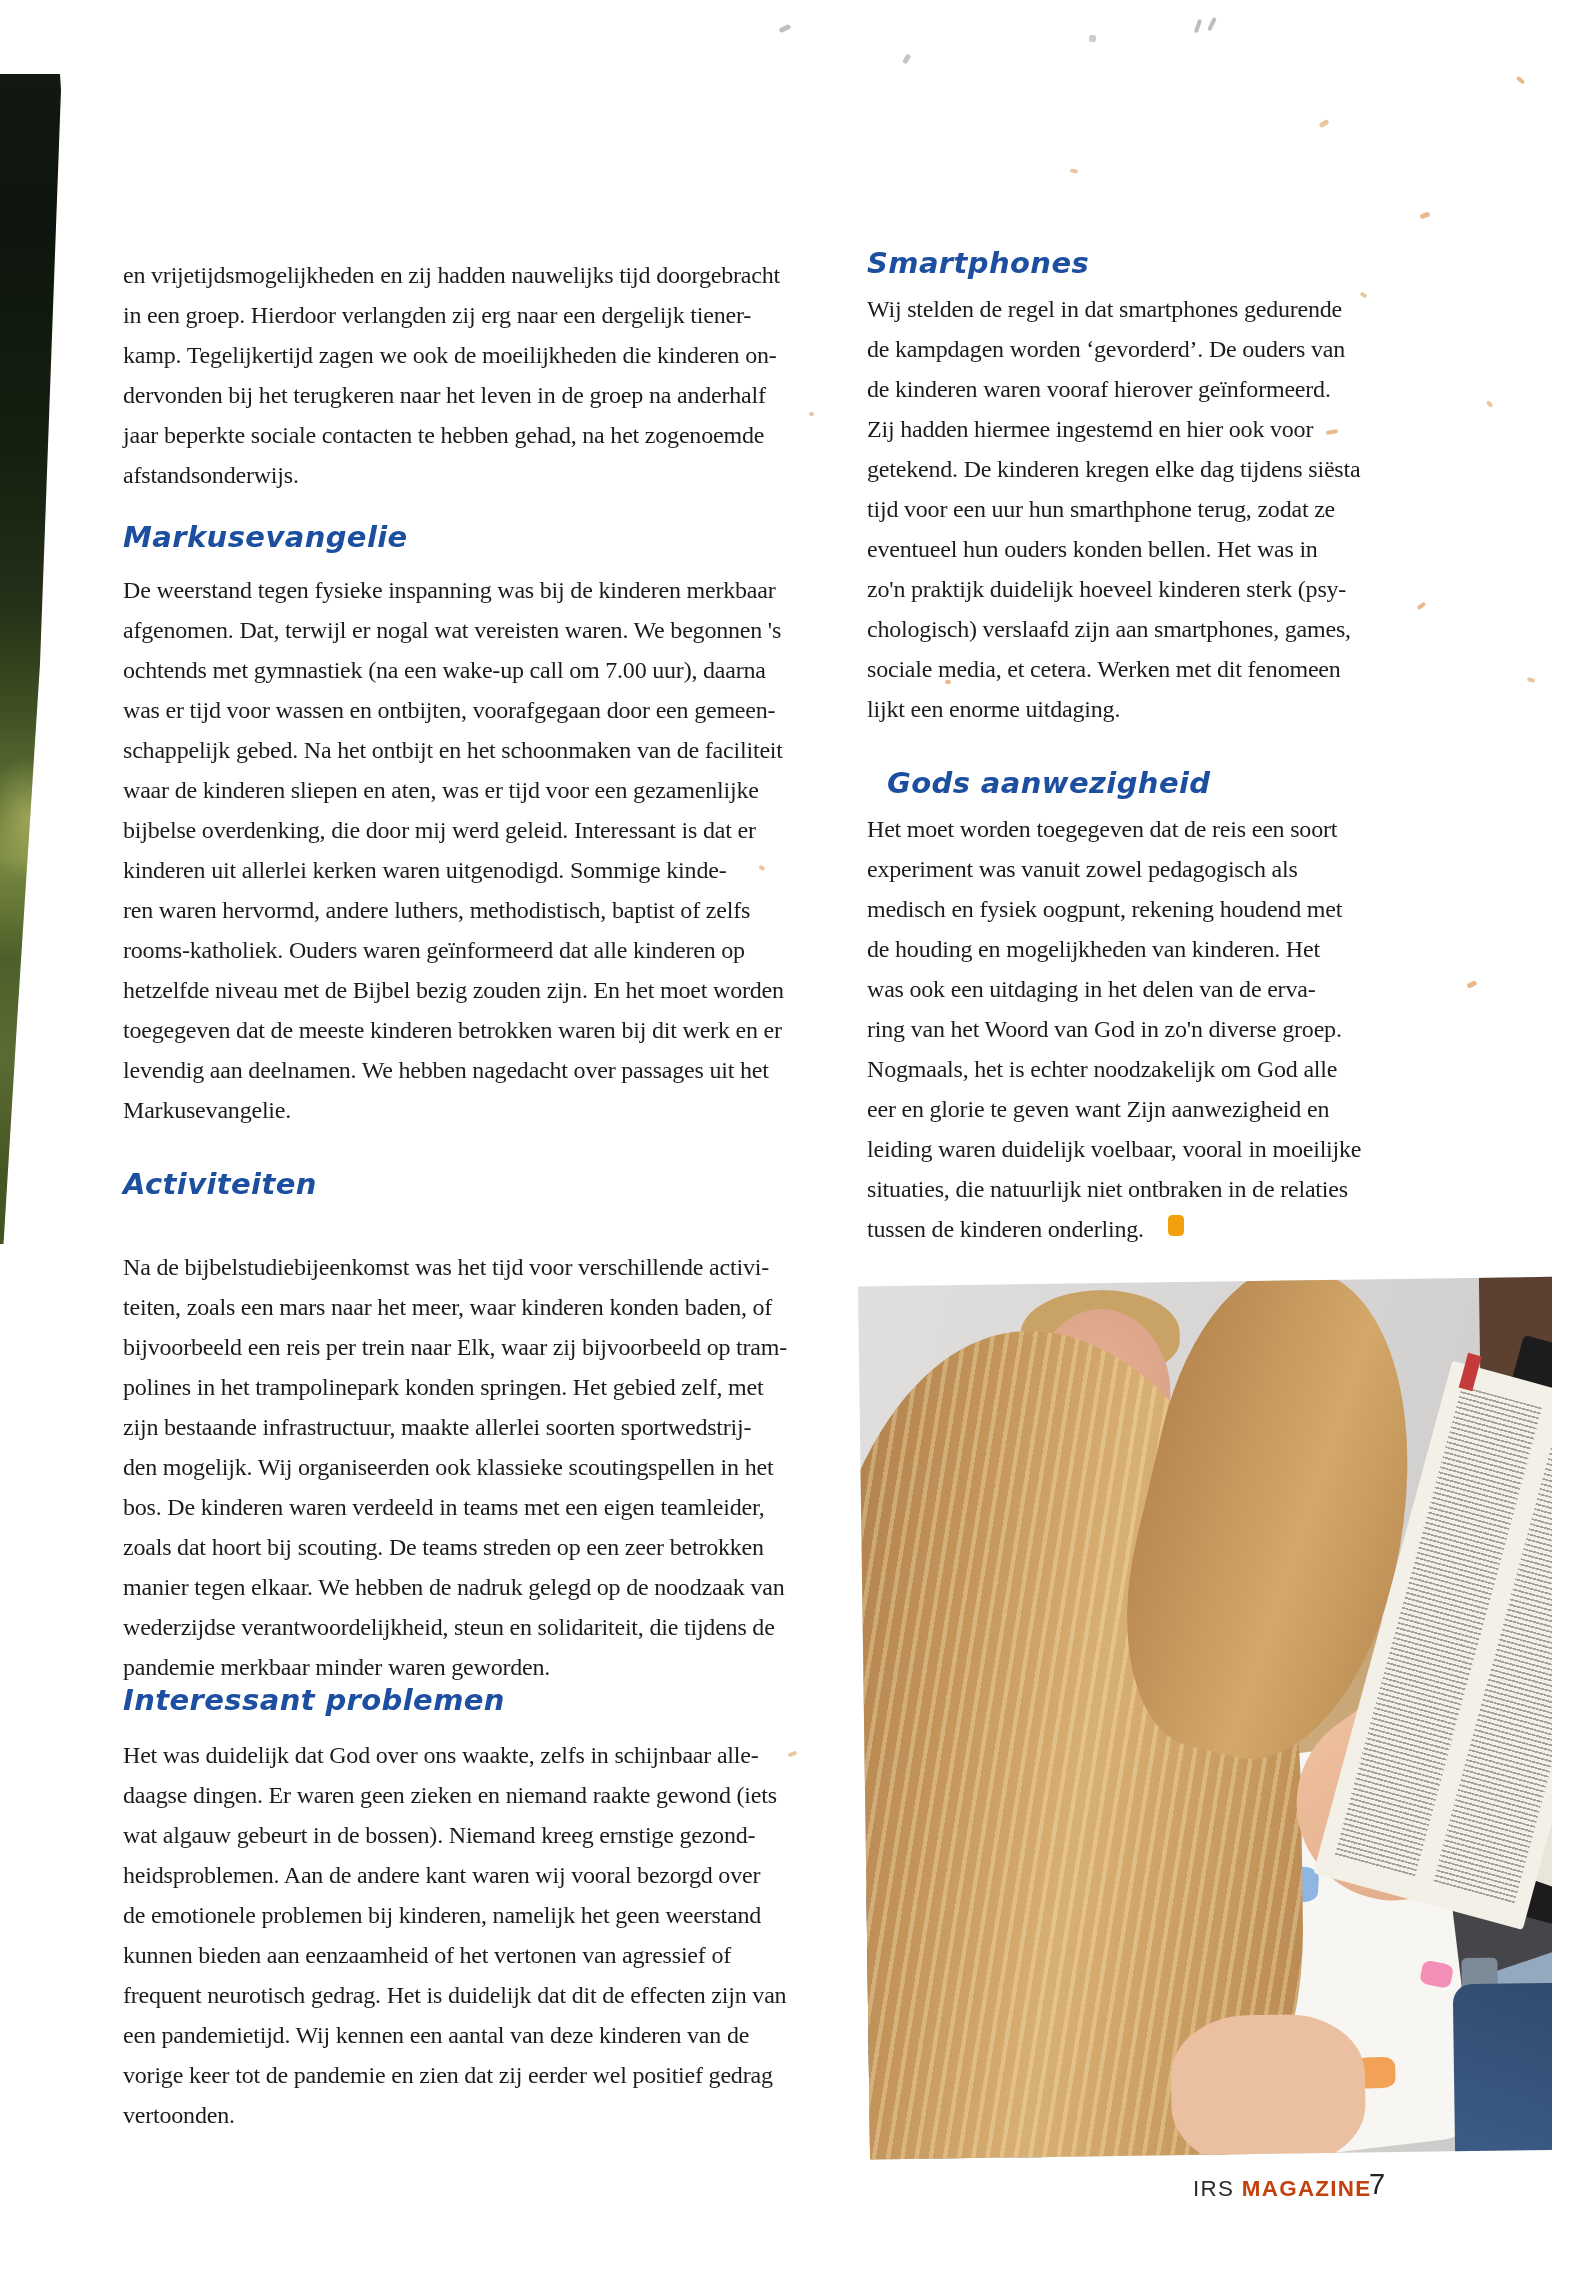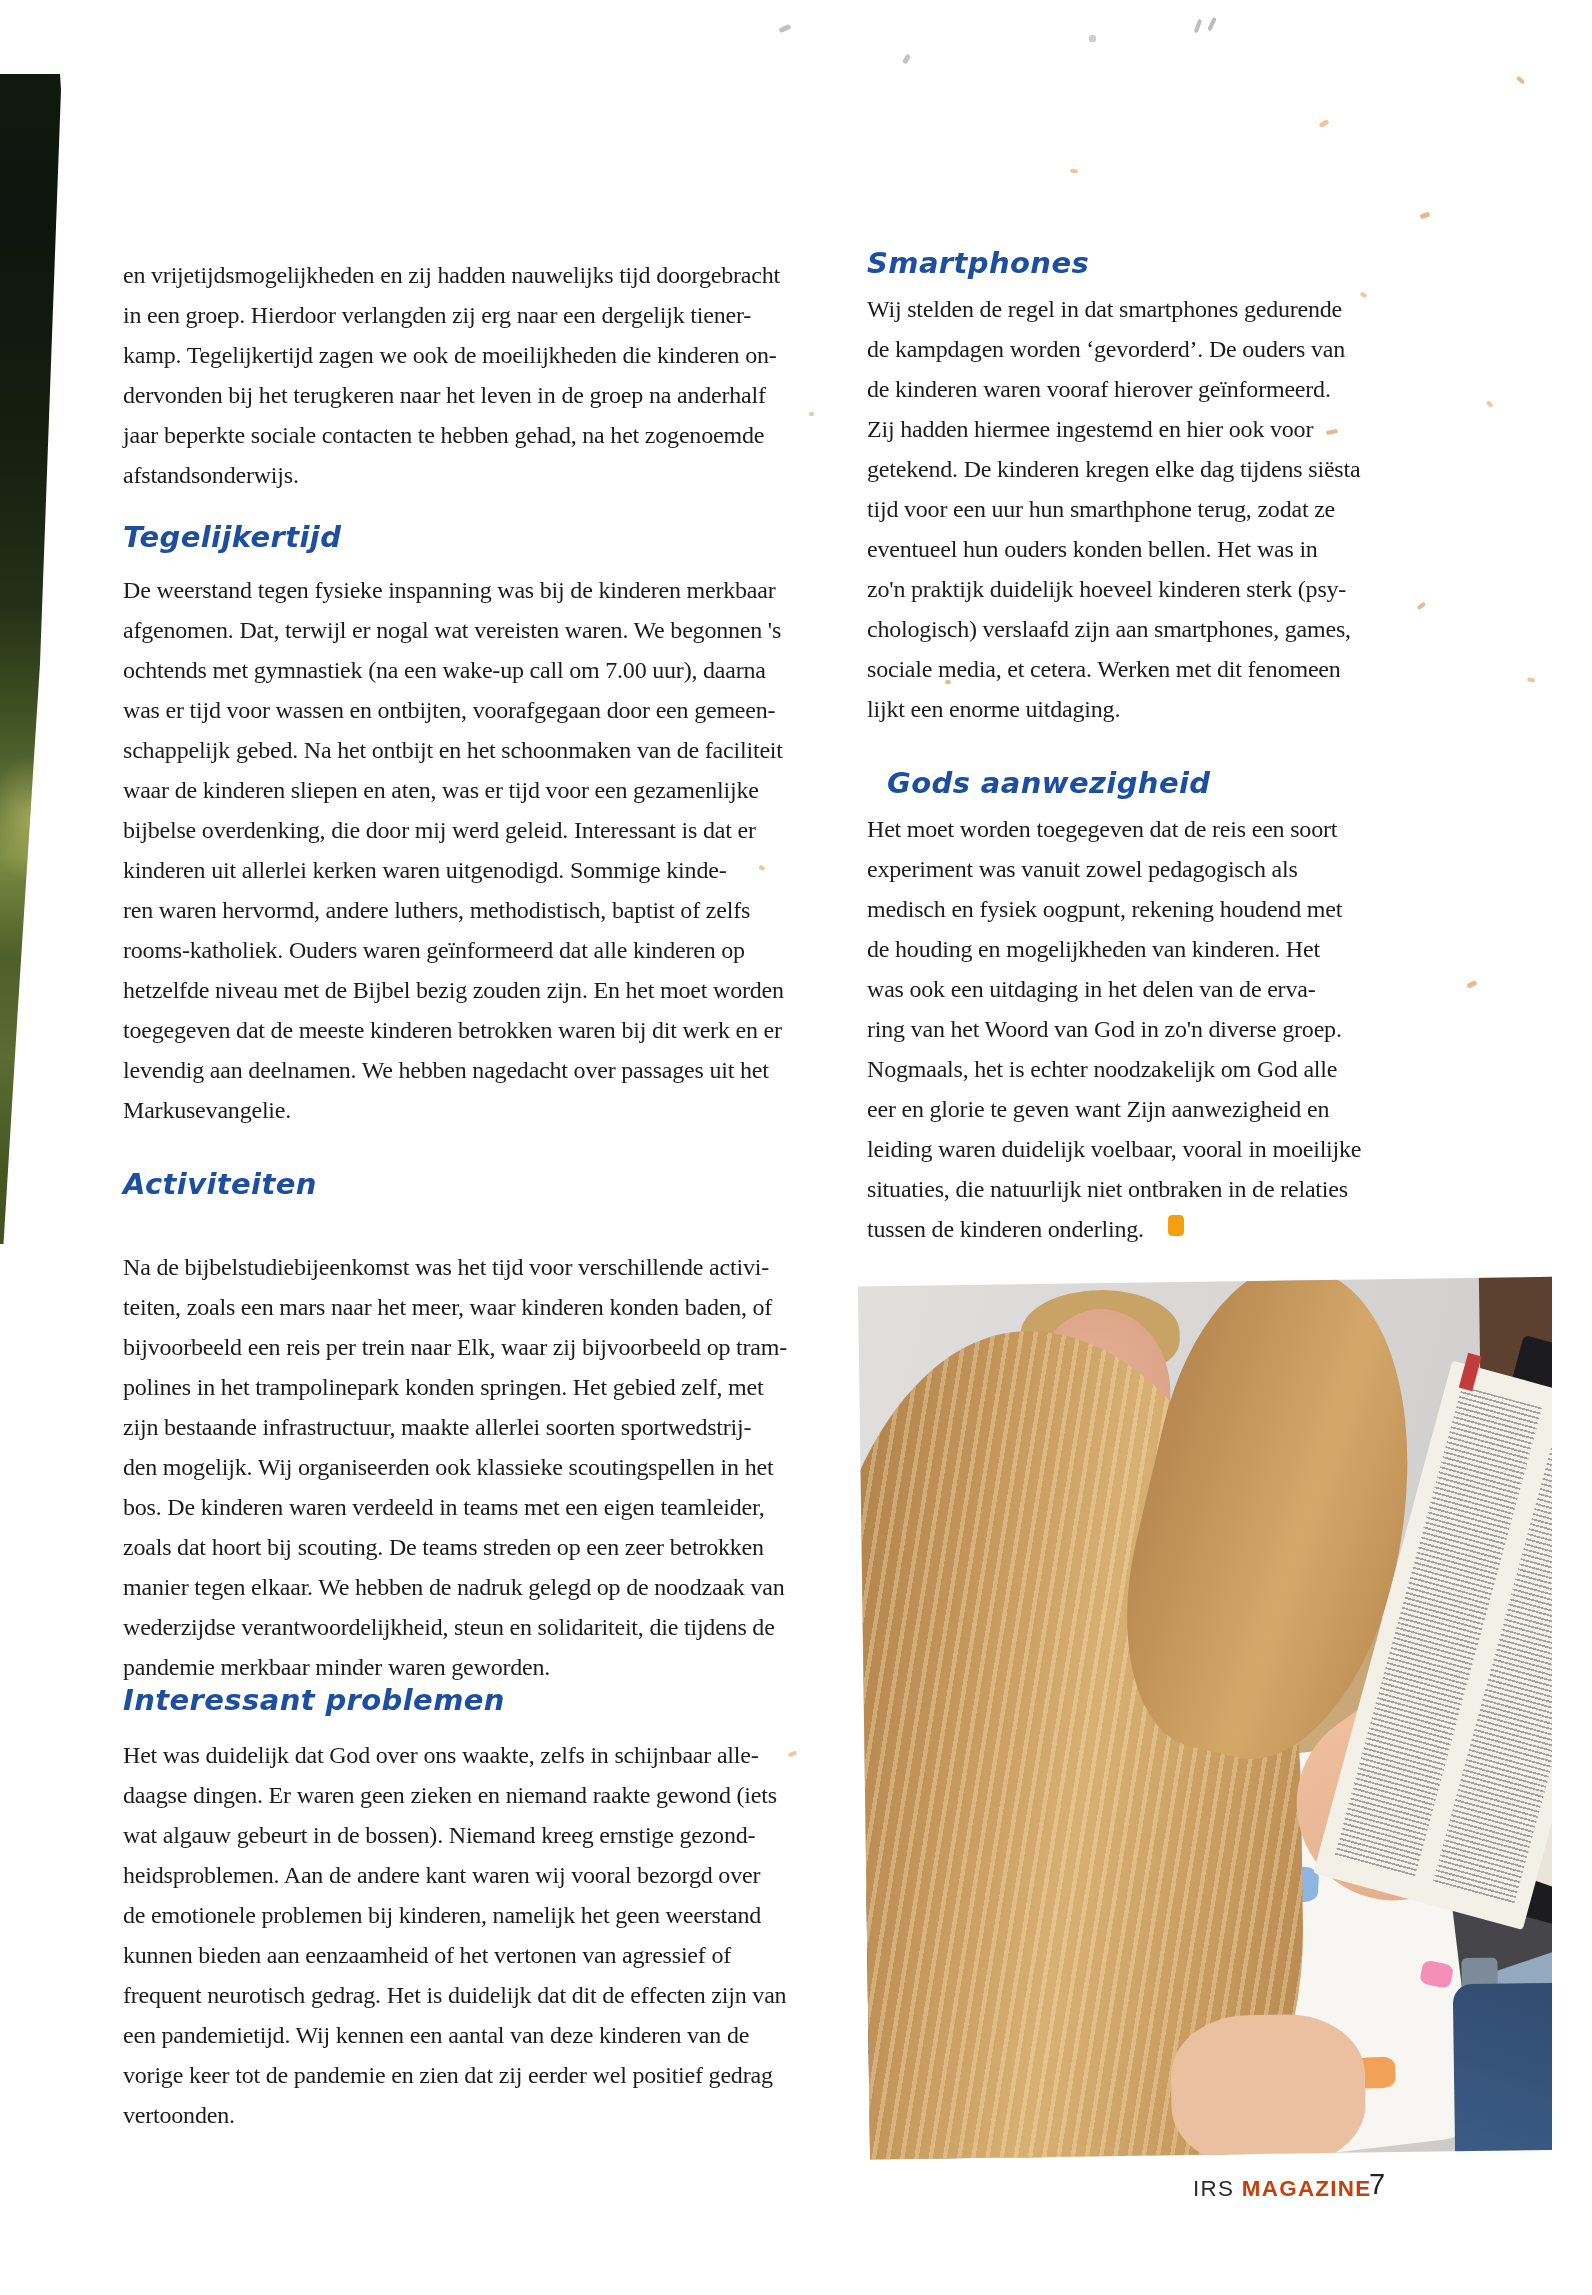--- a/index.html
+++ b/index.html
@@ -139,21 +139,21 @@
     <div class="fleck" style="left:788px;top:1752px;width:8.6px;height:4.3px;background:#ecc79e;transform:rotate(-20deg);"></div>
   </div>
 
   <div class="abs body-text" style="left:123px;top:255px;">en vrijetijdsmogelijkheden en zij hadden nauwelijks tijd doorgebracht
 in een groep. Hierdoor verlangden zij erg naar een dergelijk tiener-
 kamp. Tegelijkertijd zagen we ook de moeilijkheden die kinderen on-
 dervonden bij het terugkeren naar het leven in de groep na anderhalf
 jaar beperkte sociale contacten te hebben gehad, na het zogenoemde
 afstandsonderwijs.</div>
 
-  <div class="abs col-heading" style="left:123px;top:520px;">Tegelijkertijd</div>
+  <div class="abs col-heading" style="left:123px;top:520px;">Markusevangelie</div>
   <div class="abs body-text" style="left:123px;top:570px;">De weerstand tegen fysieke inspanning was bij de kinderen merkbaar
 afgenomen. Dat, terwijl er nogal wat vereisten waren. We begonnen 's
 ochtends met gymnastiek (na een wake-up call om 7.00 uur), daarna
 was er tijd voor wassen en ontbijten, voorafgegaan door een gemeen-
 schappelijk gebed. Na het ontbijt en het schoonmaken van de faciliteit
 waar de kinderen sliepen en aten, was er tijd voor een gezamenlijke
 bijbelse overdenking, die door mij werd geleid. Interessant is dat er
 kinderen uit allerlei kerken waren uitgenodigd. Sommige kinde-
 ren waren hervormd, andere luthers, methodistisch, baptist of zelfs
 rooms-katholiek. Ouders waren geïnformeerd dat alle kinderen op

